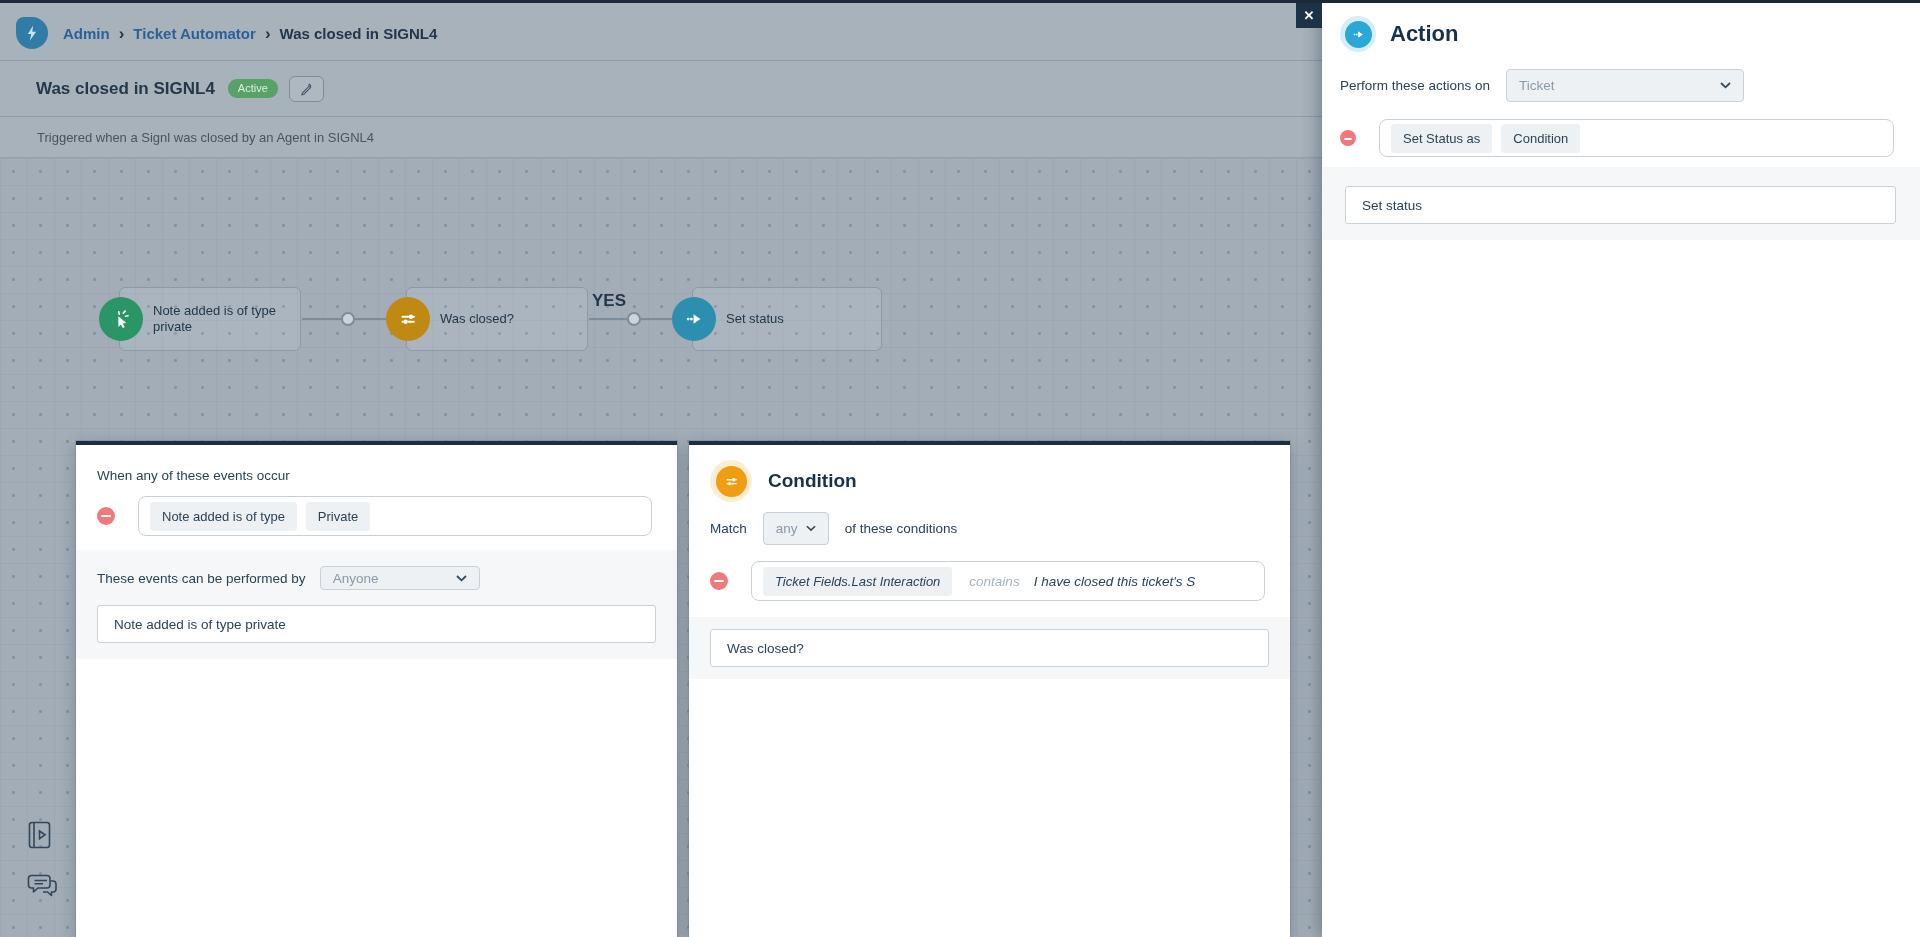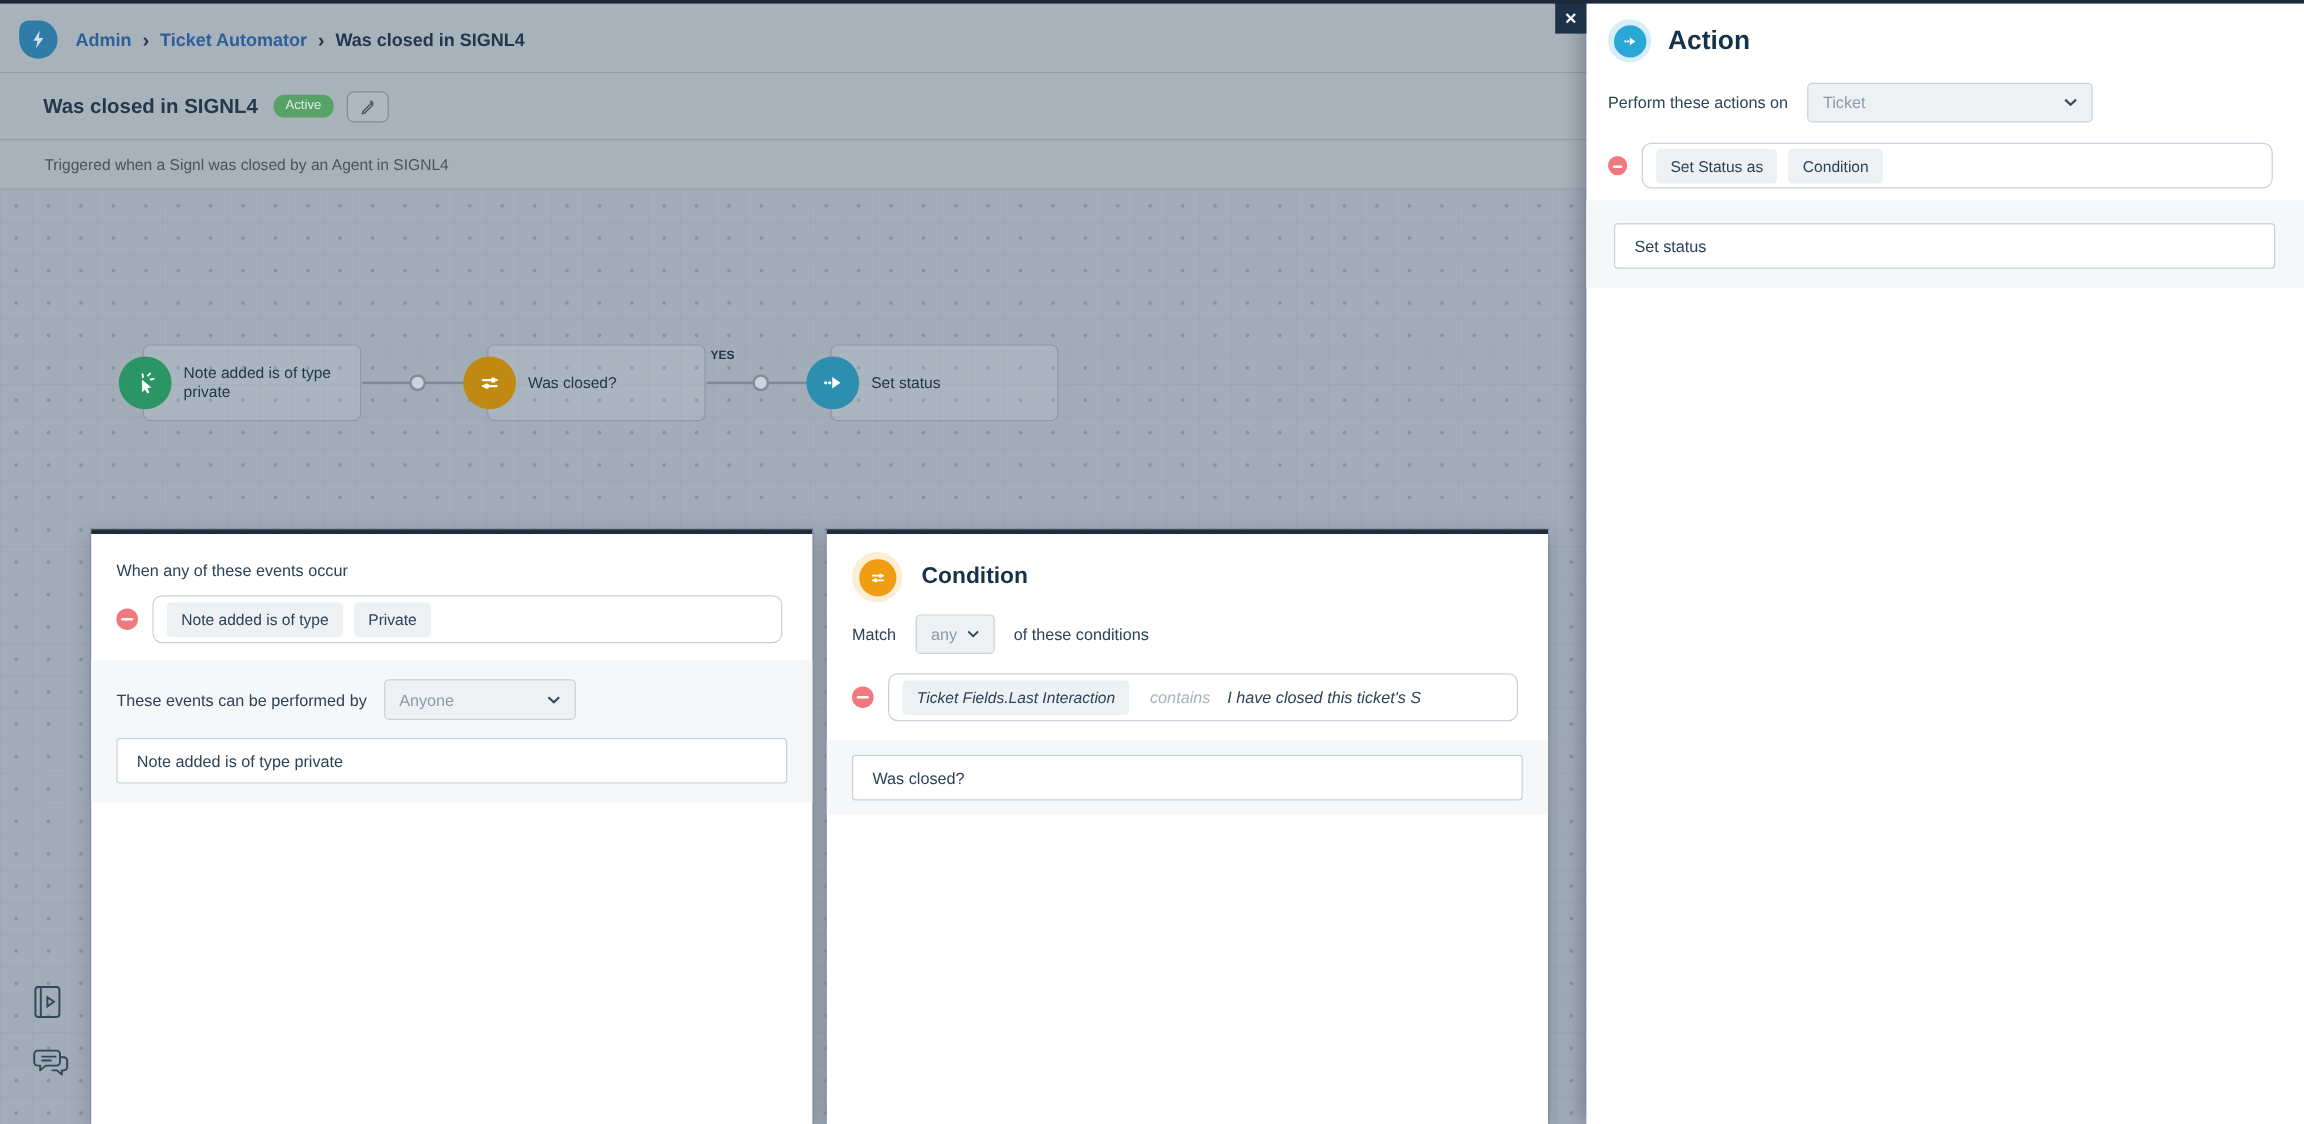--- a/index.html
+++ b/index.html
@@ -36,40 +36,40 @@
   
   .node { position:absolute; top:129px; width:182px; height:64px; border:1px solid #8d99a5; border-radius:6px; background:rgba(255,255,255,0.10); display:flex; align-items:center; padding:6px 10px 6px 33px; font-size:13px; color:#22384a; line-height:1.25; cursor:pointer; }
   .node-bubble { position:absolute; left:-21px; top:50%; transform:translateY(-50%); width:44px; height:44px; border-radius:50%; display:flex; align-items:center; justify-content:center; }
   .bubble-green { background:#2a9565; }
   .bubble-orange { background:#c08a12; }
   .bubble-blue { background:#2d8fb0; }
 
   .edge { position:absolute; top:160px; height:2px; background:#7e8c99; }
   .edge-dot { position:absolute; top:154px; width:14px; height:14px; border:2px solid #7e8c99; border-radius:50%; background:#ccd4db; }
   .edge-arrow { position:absolute; top:153px; }
-  .edge-label { position:absolute; top:133px; font-size:10px; font-weight:700; color:#22374a; }
+  .edge-label { position:absolute; top:133px; font-size:17px; font-weight:700; color:#22374a; }
 
   .help-icon { position:absolute; left:26px; cursor:pointer; }
 
   
   .card { position:absolute; top:283px; bottom:0; width:601px; background:#fff; border-top:4px solid #1e2e42; box-shadow:0 0 0 1px rgba(120,134,148,0.5), 0 5px 16px rgba(22,38,54,0.28); }
   .card-event { left:76px; }
   .card-condition { left:689px; }
 
   .card-head { display:flex; align-items:center; gap:16px; padding:15px 21px 0; }
   .ring { width:42px; height:42px; border-radius:50%; display:flex; align-items:center; justify-content:center; flex:none; }
   .ring-green { background:#d9efe3; } .core-green { background:#2aa066; }
   .ring-orange { background:#fceed3; } .core-orange { background:#ef9d13; }
   .ring-blue { background:#d7eefa; } .core-blue { background:#29a7d6; }
   .core { width:31px; height:31px; border-radius:50%; display:flex; align-items:center; justify-content:center; }
   .card-title { font-size:19px; font-weight:700; color:#16324a; }
 
   .intro-line { padding:23px 21px 0; font-size:13.5px; color:#2c4257; }
 
-  .rule-row { display:flex; align-items:center; gap:12px; padding:13px 25px 0 21px; }
+  .rule-row { display:flex; align-items:center; gap:23px; padding:13px 25px 0 21px; }
   .minus-btn { width:18px; height:18px; border-radius:50%; background:#f0797e; position:relative; flex:none; cursor:pointer; border:none; }
   .minus-btn::after { content:""; position:absolute; left:4px; right:4px; top:8px; height:2px; background:#fff; border-radius:1px; }
   .rule-input { flex:1; height:40px; border:1px solid #c8d1d9; border-radius:8px; background:#fff; display:flex; align-items:center; gap:9px; padding:0 11px; cursor:text; overflow:hidden; white-space:nowrap; }
   .chip { background:#edf1f4; border-radius:4px; padding:7px 12px; font-size:13px; color:#2c4257; flex:none; }
   .op-text { color:#a7b4bf; font-size:13.5px; margin:0 5px 0 8px; flex:none; }
   .val-text { color:#2c4257; font-size:13.5px; flex:none; }
 
   .select { background:#eef1f4; border:1px solid #c8d1d9; border-radius:4px; display:flex; align-items:center; justify-content:space-between; padding:0 12px; color:#8a9aa9; font-size:13.5px; cursor:pointer; flex:none; }
 
   .band { background:#f5f7f9; }
@@ -212,21 +212,21 @@
         <button class="minus-btn"></button>
         <div class="rule-input">
           <span class="chip">Note added is of type</span>
           <span class="chip">Private</span>
         </div>
       </div>
 
       <div class="band band-event">
         <div class="performed-row">
           <span>These events can be performed by</span>
-          <div class="select" style="width:160px; height:34px;">
+          <div class="select" style="width:160px; height:24px;">
             <span>Anyone</span>
             <svg width="11" height="7" viewBox="0 0 11 7">
                 <path d="M1 1 L5.5 5.3 L10 1" fill="none" stroke="#33495c" stroke-width="1.8"></path>
               </svg>
           </div>
         </div>
         <div class="summary-input">
           <span>Note added is of type private</span>
         </div>
       </div>

